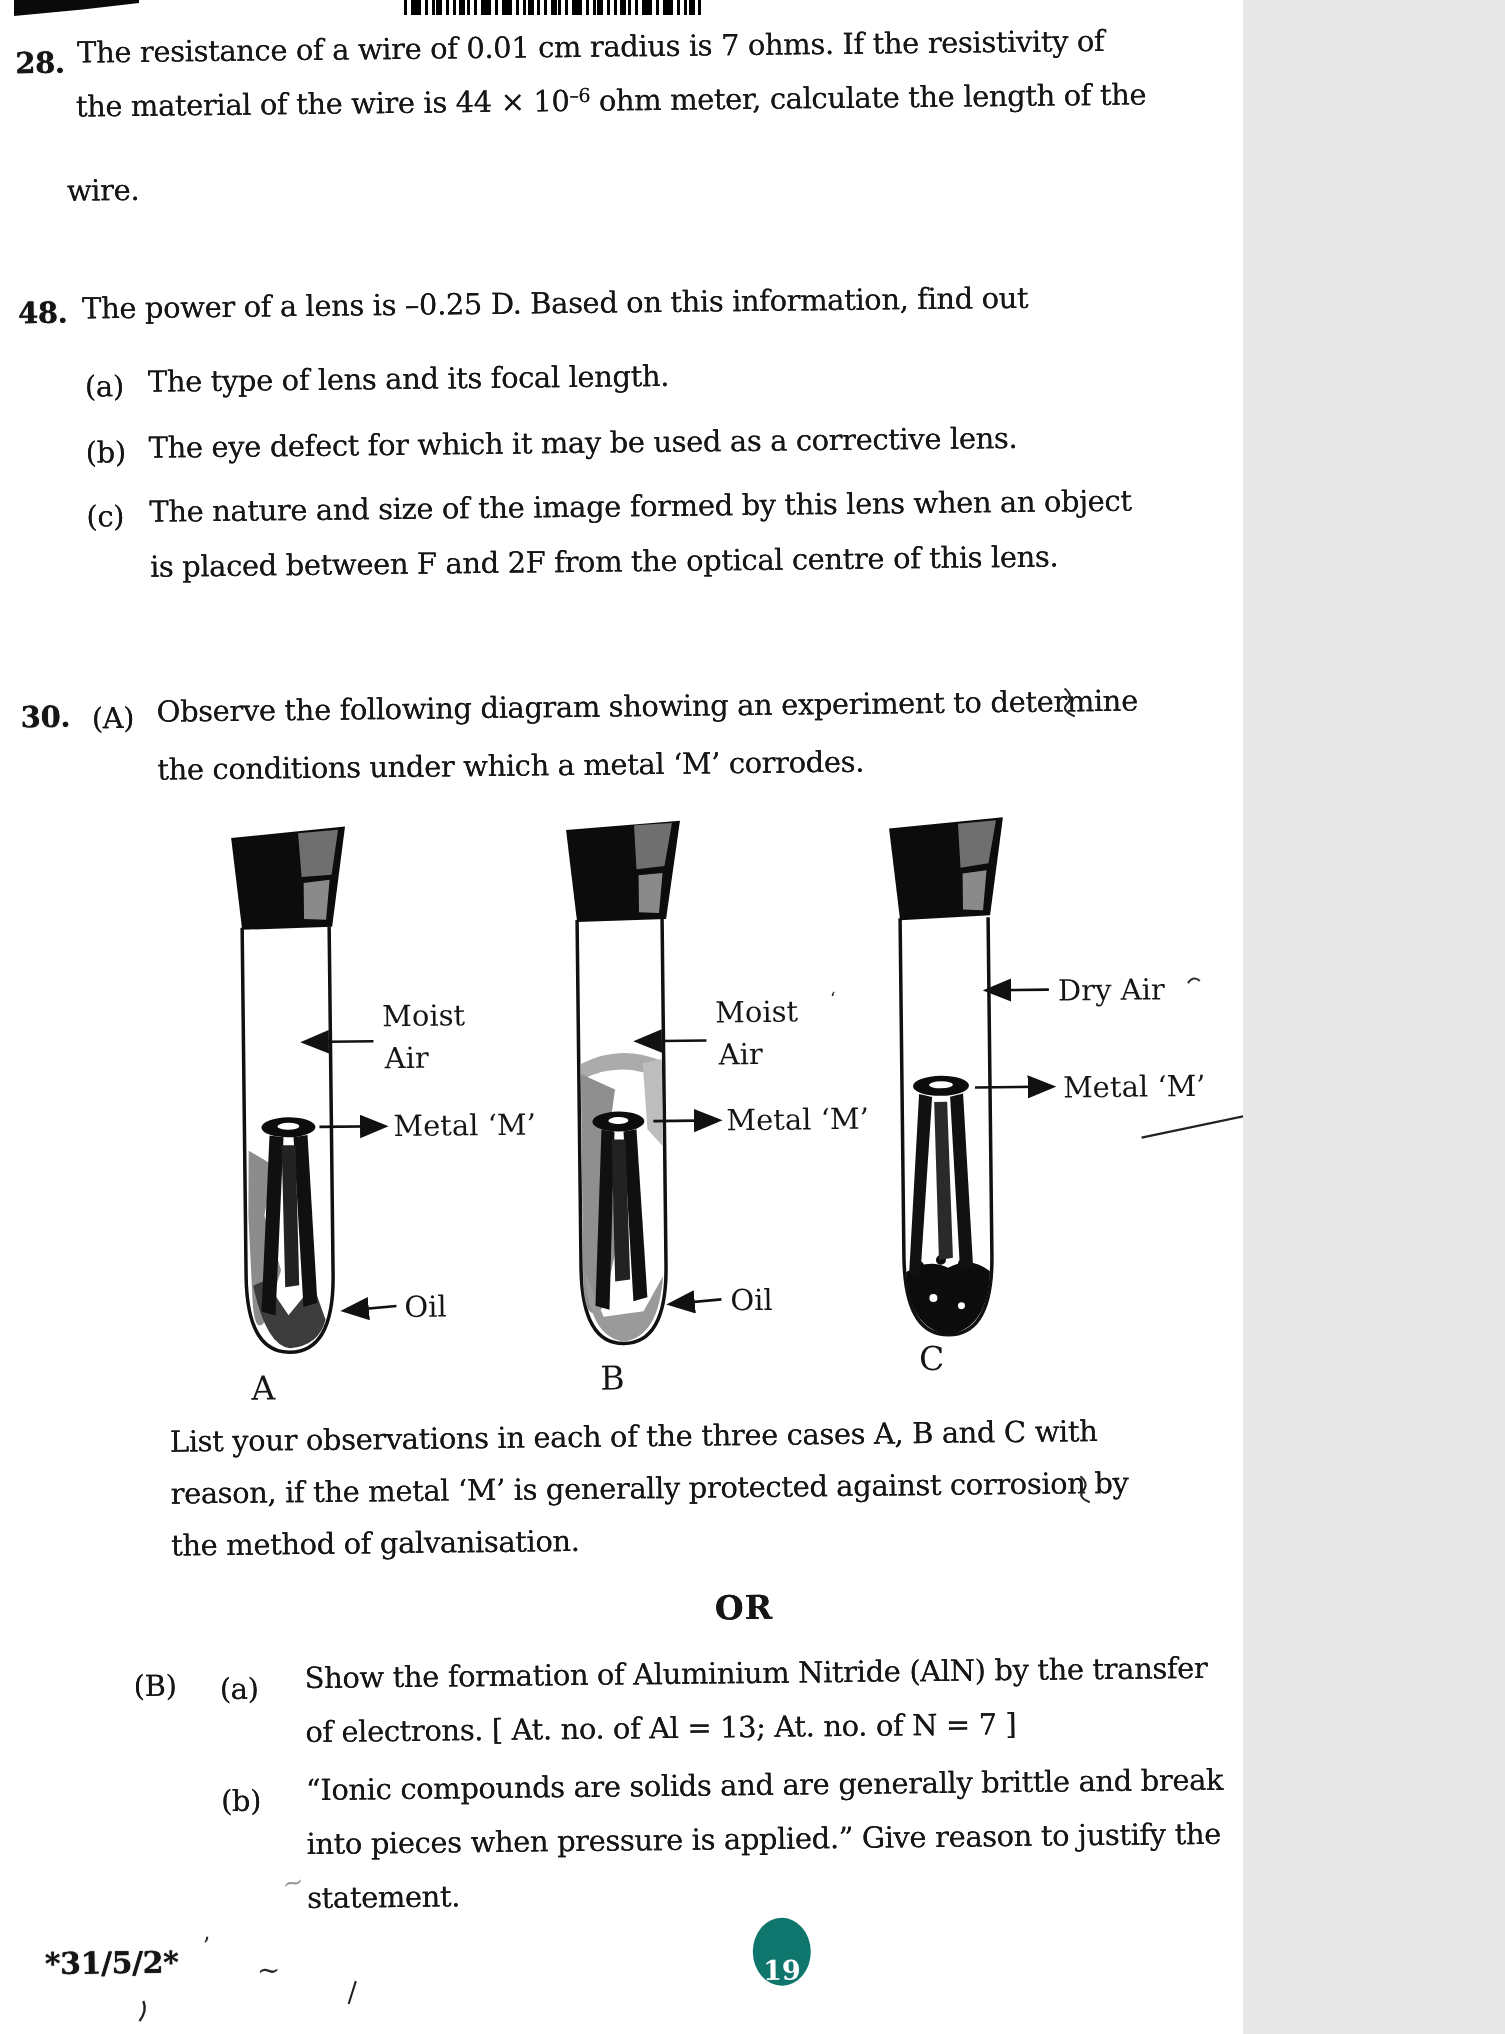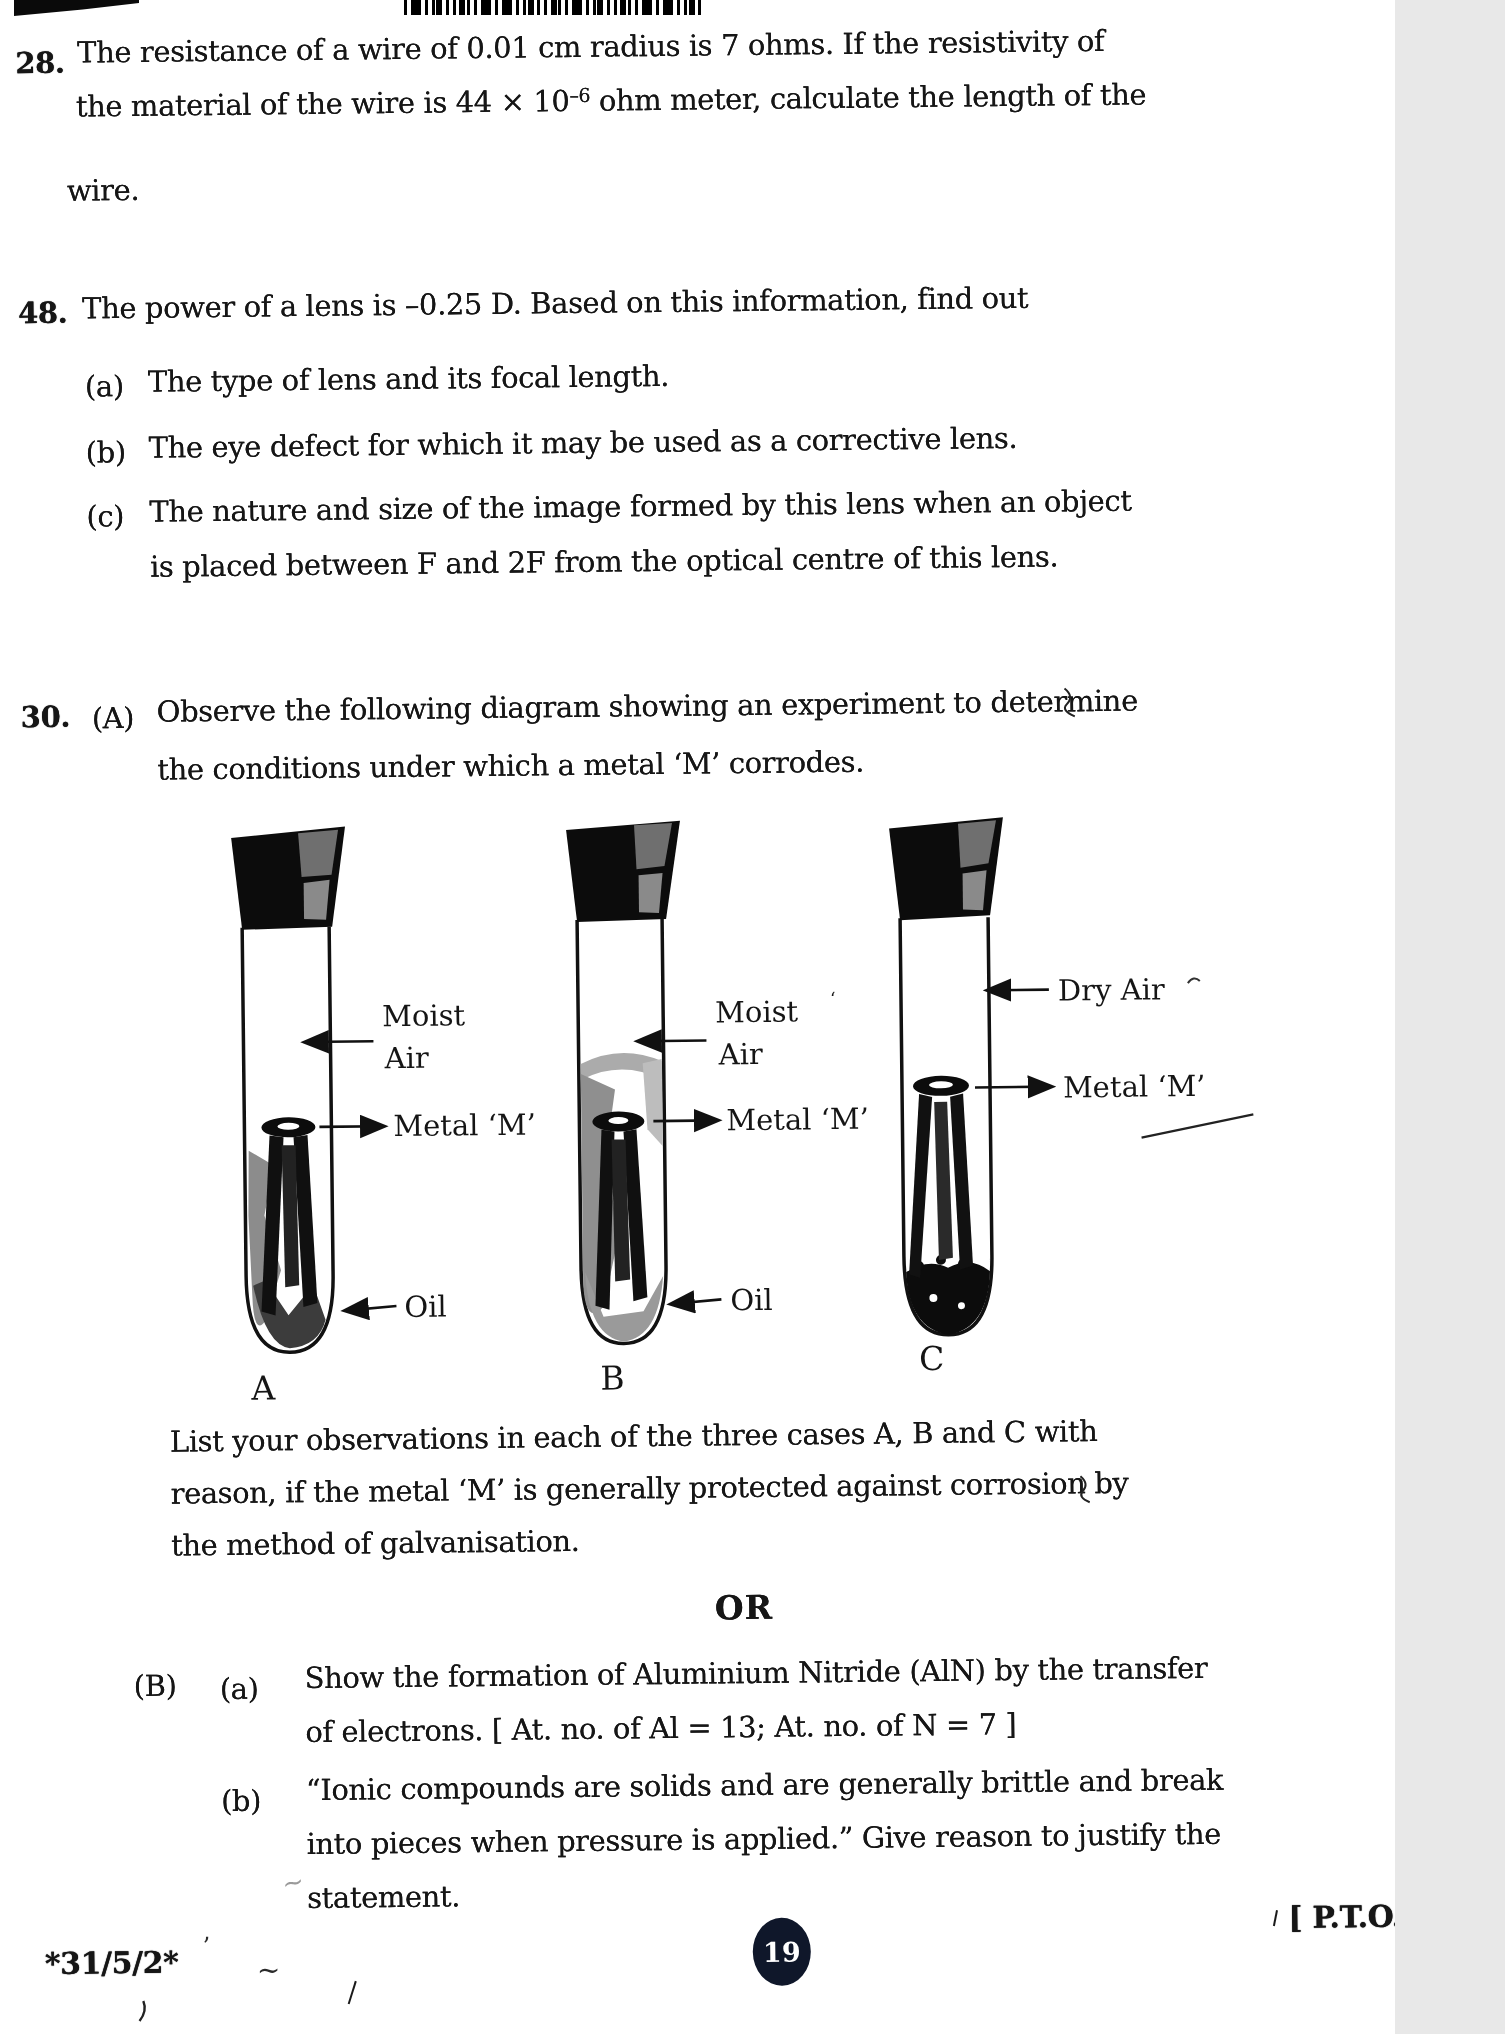--- a/index.html
+++ b/index.html
@@ -1,35 +1,35 @@
 <!DOCTYPE html>
 <html><head>
 <meta charset="utf-8">
 <style>
   html,body{margin:0;padding:0;background:#e8e8e8;}
   #sheet{
-    position:relative;width:1395px;height:2034px;background:#ffffff;
+    position:relative;width:1243px;height:2034px;background:#ffffff;
     overflow:hidden;font-family:"DejaVu Serif",serif;color:#161616;
   }
   #tilt{
     position:absolute;left:0;top:0;width:1505px;height:2034px;
     transform:rotate(-0.65deg);transform-origin:752px 1000px;
   }
   .t{
     position:absolute;white-space:nowrap;font-size:29px;letter-spacing:-0.4px;
     color:#161616;text-shadow:0 0 .6px #222;
   }
   .num{font-weight:bold;text-shadow:0 0 .8px #000;}
   sup.e{font-size:19px;vertical-align:9px;letter-spacing:-0.5px;}
   .or{font-size:33px;font-weight:bold;letter-spacing:1px;}
   .code{font-weight:bold;font-size:30px;text-shadow:0 0 1px #000;}
   .pto{font-weight:bold;font-size:30px;text-shadow:0 0 1px #000;}
   .badge{
-    position:absolute;left:742px;top:1918px;width:58px;height:68px;background:#0f172a;
-    border-radius:50%;display:flex;align-items:center;justify-content:center;
+    position:absolute;left:742px;top:1918px;width:58px;height:68px;background:#0f766e;
+    border-radius:50%;display:flex;align-items:flex-end;justify-content:center;
     color:#fff;font-size:27px;font-weight:bold;font-family:"DejaVu Serif",serif;
   }
   .wedge{
     position:absolute;left:14px;top:0;width:125px;height:16px;background:#0a0a0a;
     clip-path:polygon(0 0,100% 0,100% 18%,55% 60%,0 100%);
   }
   .barcode{
     position:absolute;left:404px;top:0;width:300px;height:15px;
     background:
       repeating-linear-gradient(90deg,#000 0 3px,transparent 3px 7px),

